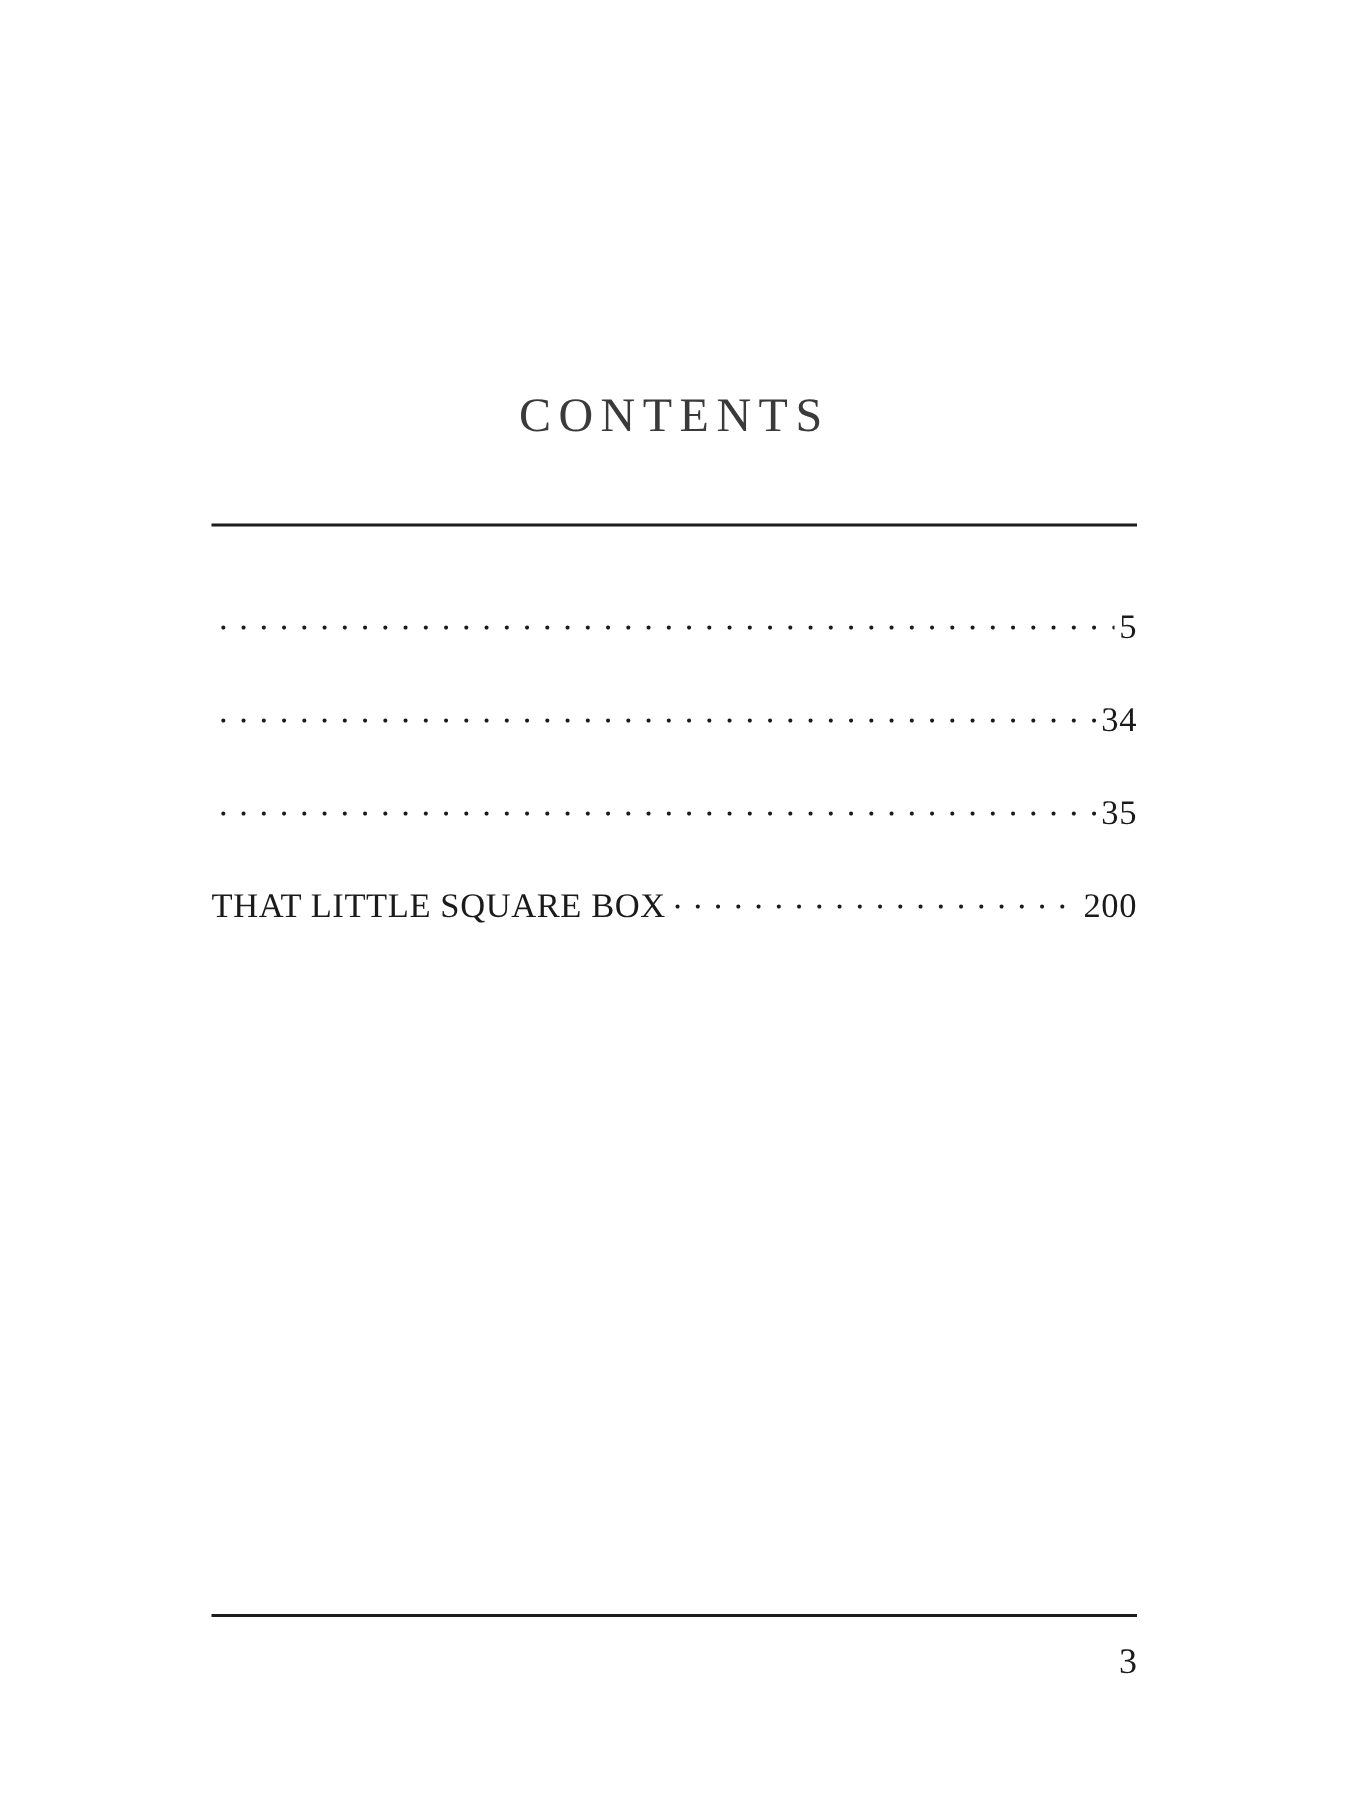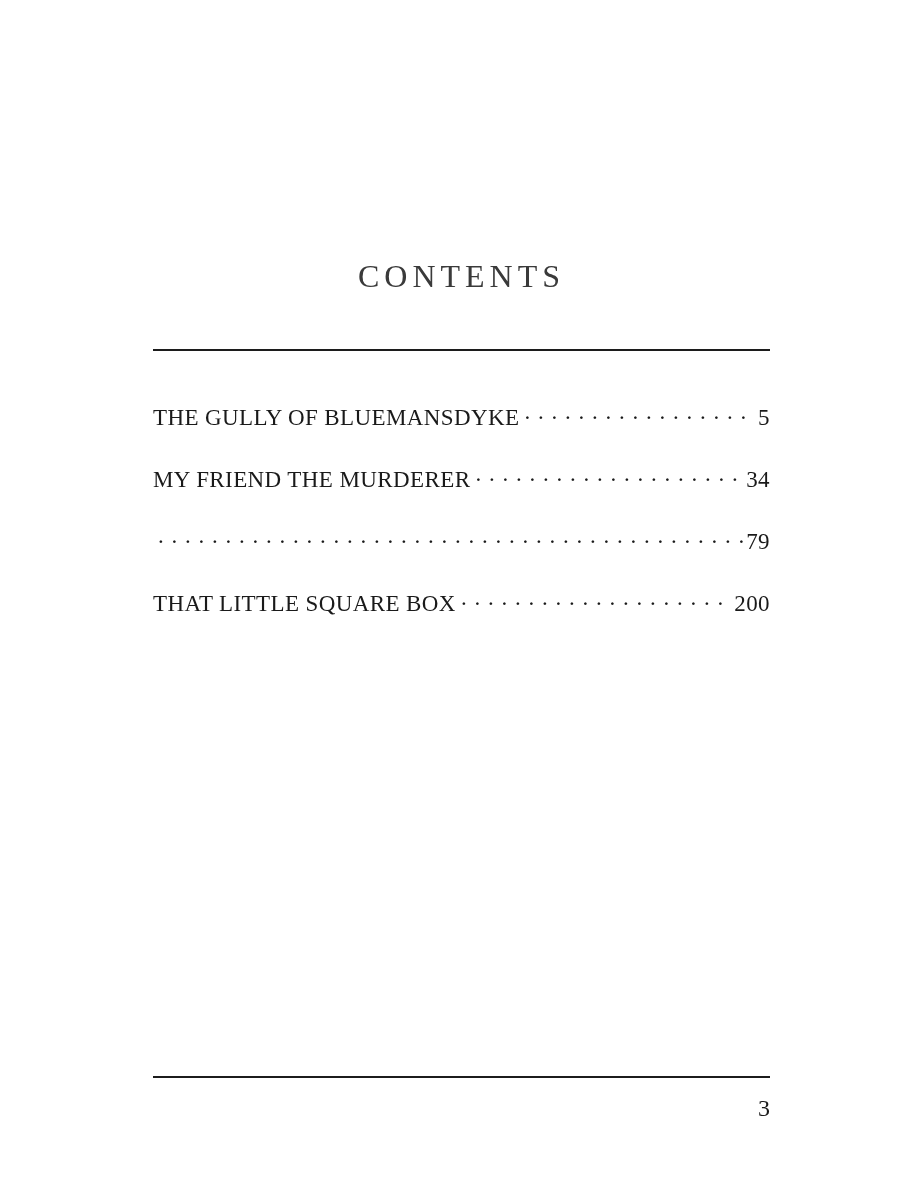--- a/index.html
+++ b/index.html
@@ -15,21 +15,20 @@
     font-family: "Liberation Serif", "DejaVu Serif", serif;
     color: #1a1a1a;
     overflow: hidden;
   }
   .content-area {
     position: absolute;
     left: 141px;
     top: 0;
     width: 617px;
     height: 1200px;
-    margin-left: 12px;
   }
   .toc-title {
     position: absolute;
     top: 258px;
     left: 0;
     width: 617px;
     text-align: center;
     font-size: 32px;
     letter-spacing: 5px;
     color: #3a3a3a;
@@ -110,35 +109,33 @@
 <div class="page">
   <div class="content-area">
 
     <div class="toc-title">Contents</div>
 
     <div class="rule-top"></div>
 
     <div class="toc-list">
 
       <div class="toc-entry">
-        <span class="entry-title">The Gully of Bluemansdyke</span>
         <span class="leader"></span>
         <span class="entry-page">5</span>
       </div>
 
 
       <div class="toc-entry">
-        <span class="entry-title">My Friend the Murderer</span>
         <span class="leader"></span>
         <span class="entry-page">34</span>
       </div>
 
       <div class="toc-entry">
         <span class="leader"></span>
-        <span class="entry-page">79</span>
+        <span class="entry-page">35</span>
       </div>
 
 
       <div class="toc-entry">
         <span class="entry-title">That Little Square Box</span>
         <span class="leader"></span>
         <span class="entry-page">200</span>
       </div>
 
     </div>

